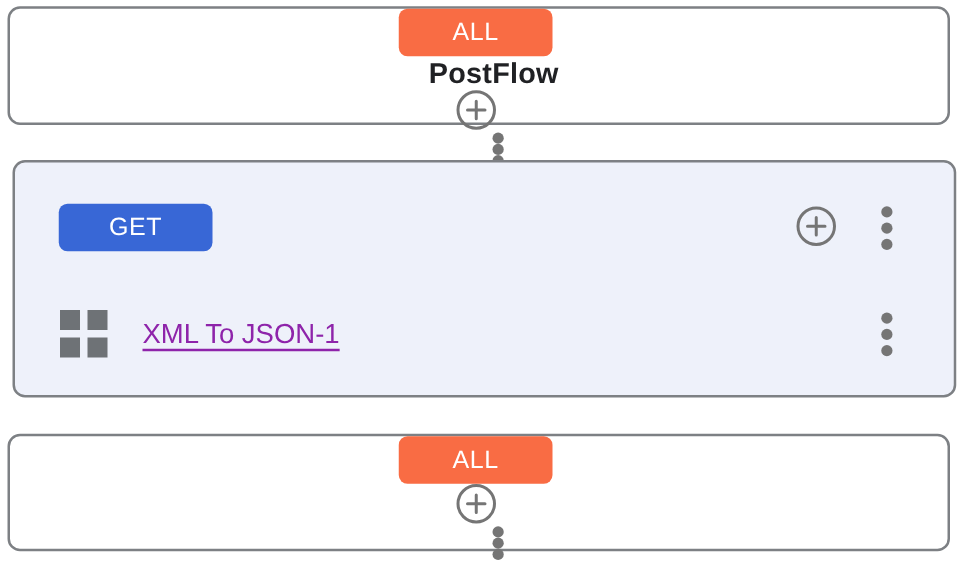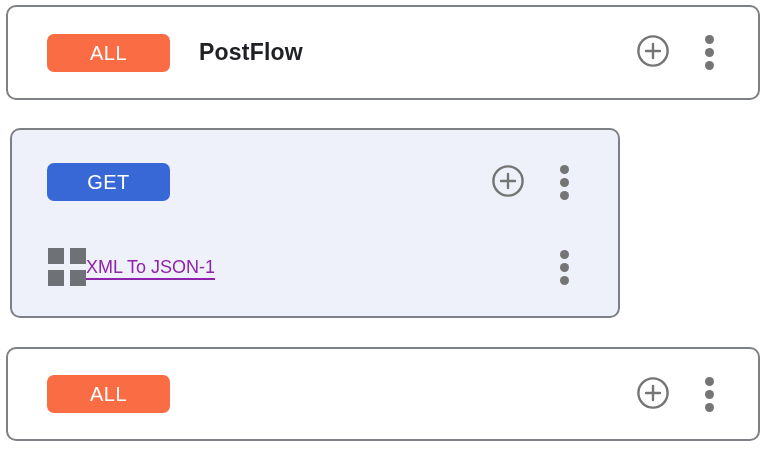--- a/index.html
+++ b/index.html
@@ -11,25 +11,25 @@
     overflow:hidden;
   }
   .card{
     position:absolute;
     box-sizing:border-box;
     background:var(--card-bg);
     border:2px solid var(--card-border);
     border-radius:10px;
   }
   .card.first   {left:6px;  top:5px;   width:754px; height:95px;}
-  .card.selected{left:10px; top:128px; width:610px; height:190px; background:var(--selected-card-bg);}
+  .card.selected{left:10px; top:128px; width:755px; height:190px; background:var(--selected-card-bg);}
   .card.last    {left:6px;  top:347px; width:754px; height:94px;}
 
   .flow-row{display:flex;align-items:center;}
-  .card.first .flow-row, .card.last .flow-row{height:100%;padding:0 44px 0 39px;}
+  .card.first .flow-row, .card.last .flow-row{height:100%;padding:0 44px 0 39px;flex-direction:column;}
   .card.selected .flow-row.header{margin-top:33px;height:38px;padding:0 49px 0 35px;}
   .policy-row{display:flex;align-items:center;margin-top:46px;height:40px;padding:0 49px 0 36px;}
 
   .badge{
     flex:0 0 auto;
     width:123px;height:38px;line-height:38px;
     border-radius:7px;
     text-align:center;
     font-size:20px;letter-spacing:.5px;
     color:var(--badge-text);
@@ -57,21 +57,22 @@
   .grid-icon{
     flex:0 0 auto;
     display:inline-grid;
     grid-template-columns:16px 16px;
     grid-template-rows:16px 16px;
     gap:6px;
   }
   .grid-icon i{display:block;width:16px;height:16px;background:var(--grid-icon-gray);}
 
   .policy-link{
-    font-size:18px;
+    margin-left:28px;
+    font-size:22px;
     color:var(--link-purple);
     text-decoration:underline;
     text-decoration-thickness:2px;
     text-underline-offset:5px;
     white-space:nowrap;
     cursor:pointer;
   }
 </style>
 </head>
 <body>

